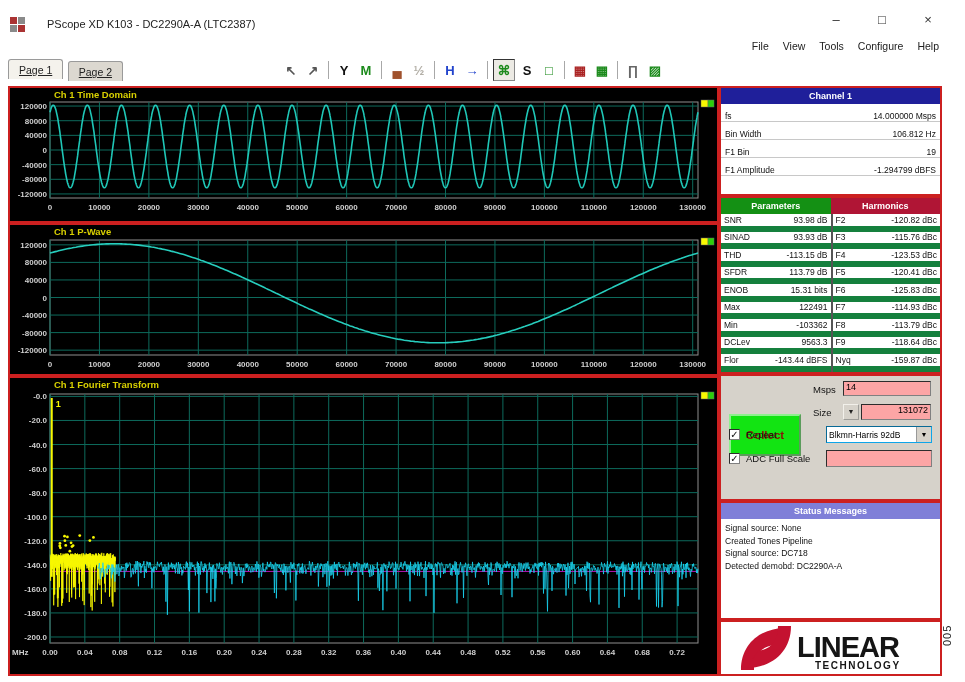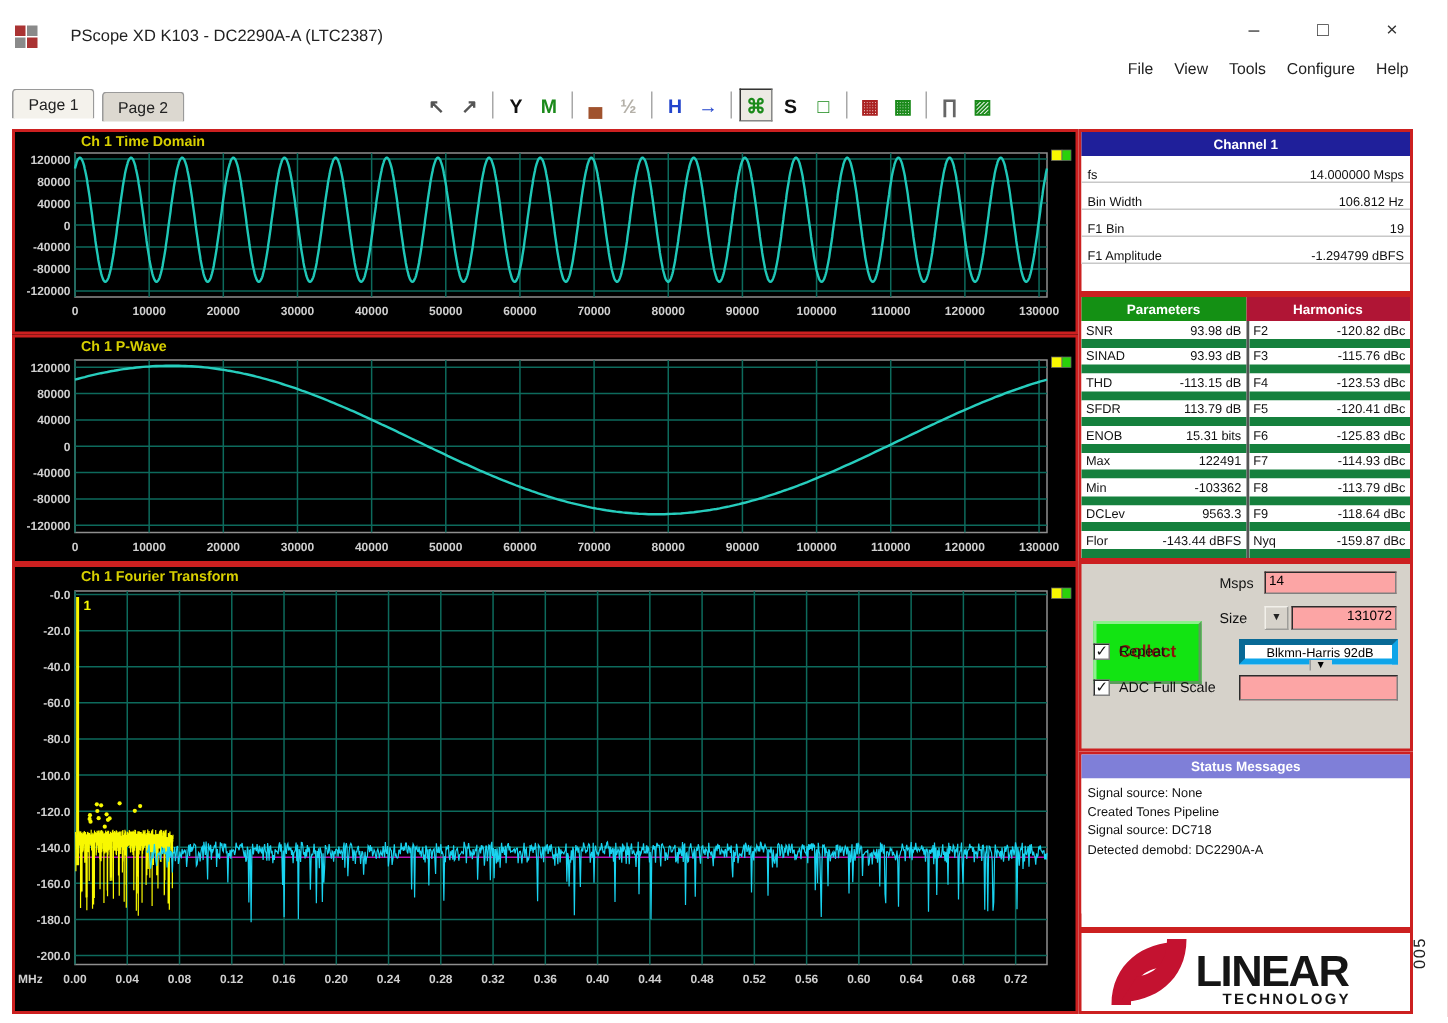--- a/index.html
+++ b/index.html
@@ -10,21 +10,21 @@
   #appicon i{display:block;}
   #appicon i:nth-child(1){background:#a33;} #appicon i:nth-child(2){background:#8a8a8a;}
   #appicon i:nth-child(3){background:#8a8a8a;} #appicon i:nth-child(4){background:#a33;}
   #wtitle{font-size:11px;color:#222;}
   #wincontrols{position:absolute;right:28px;top:12px;display:flex;gap:28px;font-size:13px;color:#333;}
   #wincontrols span{width:18px;text-align:center;cursor:default;}
   #menubar{position:absolute;right:26px;top:40px;display:flex;gap:14px;font-size:10.5px;color:#222;}
   
   #tabrow{position:absolute;left:8px;top:59px;height:27px;}
   .tab{display:inline-block;padding:4px 10px 3px;border:1px solid #9a9a9a;border-bottom:none;
-       border-radius:3px 3px 0 0;background:#e4e0d8;font-size:10.5px;color:#222;position:relative;}
+       border-radius:3px 3px 0 0;background:#e4e0d8;font-size:10.5px;color:#222;position:relative;text-decoration:underline;}
   .tab.active{background:#f4f2ec;z-index:2;}
   .tab.inactive{top:2px;background:#dcd8d0;}
   #toolbar{position:absolute;left:280px;top:57px;height:26px;display:flex;align-items:center;}
   .tgroup{display:flex;align-items:center;}
   .tsep{width:1px;height:18px;background:#a8a8a8;margin:0 4px;}
   .ticon{width:20px;height:20px;display:flex;align-items:center;justify-content:center;
          font-size:13px;font-weight:bold;margin:0 1px;}
   .ticon.pressed{border:1px solid #888;border-style:inset;background:#eceae4;}
   
   #mainframe{position:absolute;left:8px;top:86px;width:934px;height:590px;background:#cc2020;}
@@ -52,22 +52,22 @@
   
   #collect-btn{position:absolute;left:8px;top:6px;width:72px;height:42px;background:#12e412;
       border:2px outset #8df08d;color:#8b1508;font-weight:bold;font-size:11.5px;font-family:"Liberation Sans",sans-serif;margin-top:32px;}
   .clabel{position:absolute;font-size:9.5px;color:#111;}
   .cinput{position:absolute;background:#fca5a5;border:1px solid #808080;border-style:inset;font-size:9px;
           padding:0 2px;box-sizing:border-box;font-family:"Liberation Sans",sans-serif;}
   .ddbtn{position:absolute;width:16px;height:16px;background:#d6d2ca;border:1px outset #f2f0ea;
          font-size:7px;text-align:center;line-height:14px;color:#222;box-sizing:border-box;}
   .cb{position:absolute;width:11px;height:11px;background:#fff;border:1px solid #808080;border-style:inset;
       font-size:10px;line-height:10px;text-align:center;color:#111;box-sizing:border-box;}
-  .combo{position:absolute;background:#fff;border:4px solid #0ea5e9;border-style:inset;box-sizing:border-box;
-         display:flex;align-items:center;justify-content:space-between;font-size:8.5px;padding-left:2px;flex-direction:column;}
+  .combo{position:absolute;background:#fff;border:1px solid #0ea5e9;border-style:inset;box-sizing:border-box;
+         display:flex;align-items:center;justify-content:space-between;font-size:8.5px;padding-left:2px;}
   .combo .arr{width:14px;height:100%;background:#d6d2ca;border-left:1px solid #999;font-size:7px;
               display:flex;align-items:center;justify-content:center;}
   #status-body{padding:3px 4px;font-size:8.5px;line-height:12.5px;color:#111;background:#fff;height:84px;}
   #sec-logo{display:flex;align-items:center;justify-content:center;border-top:2px solid #cc2020;}
   #fignum{position:absolute;left:941px;top:646px;font-size:11px;color:#222;letter-spacing:1px;
           transform:rotate(-90deg);transform-origin:left top;}
 </style>
 </head>
 <body>
 

